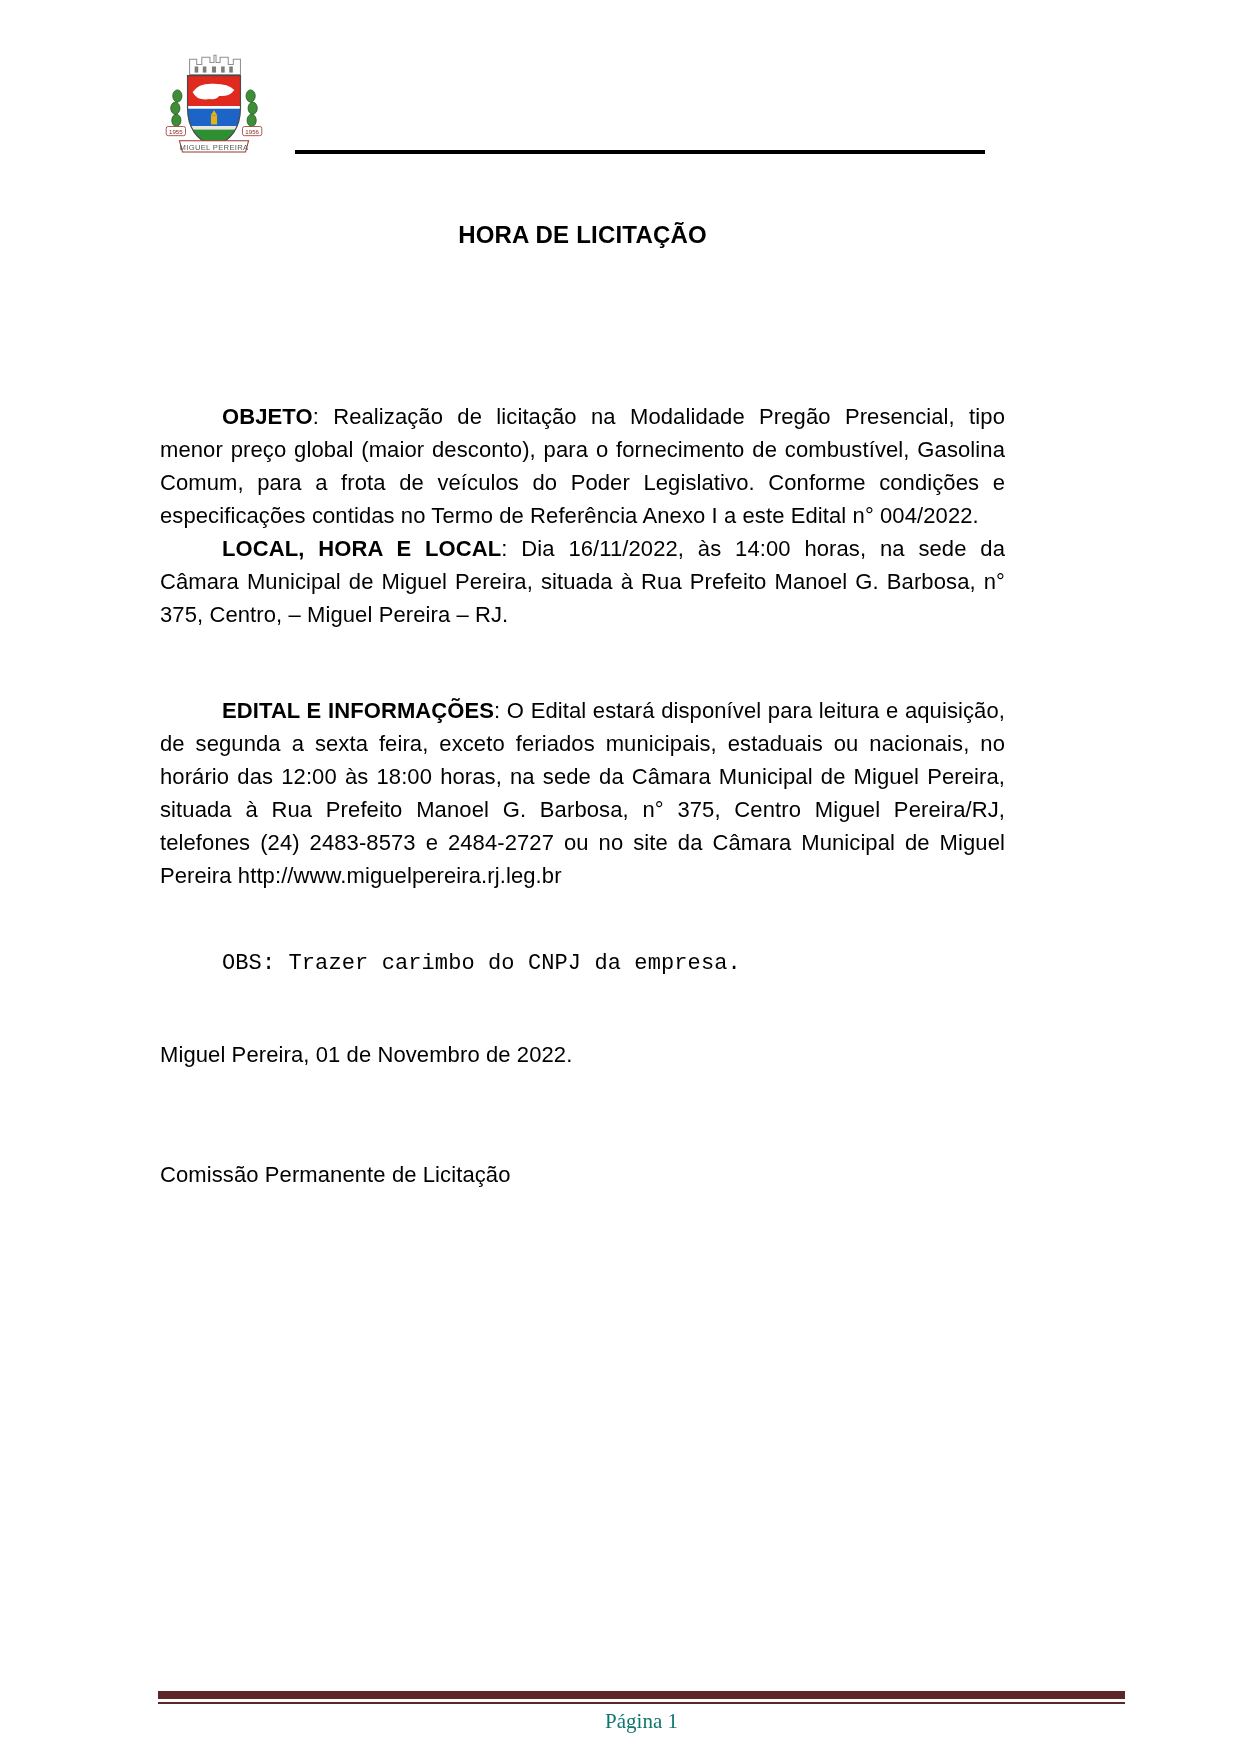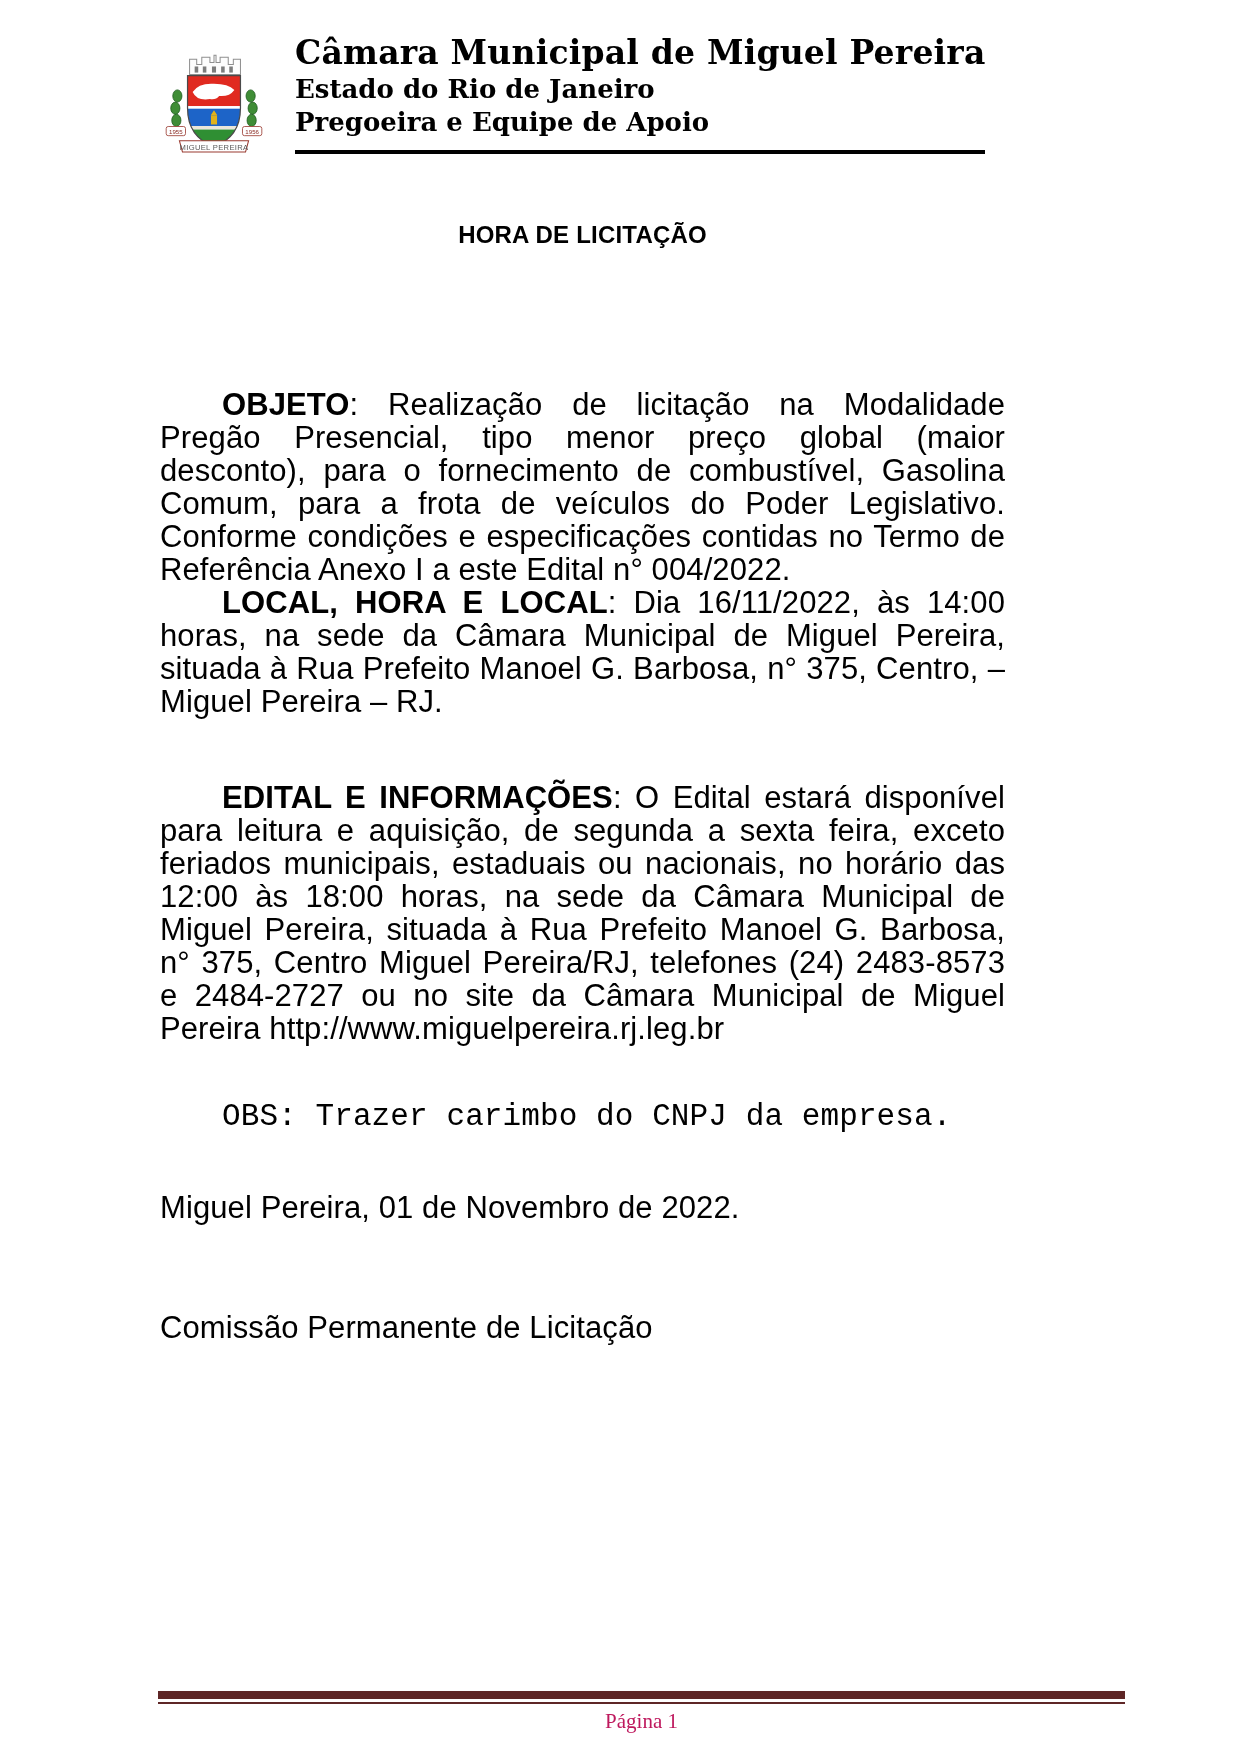--- a/index.html
+++ b/index.html
@@ -14,37 +14,37 @@
   .org-name { font-size:33px; line-height:40px; letter-spacing:0.2px; white-space:nowrap; }
   .state-line, .dept-line { font-size:26px; line-height:33px; }
   .header-rule { position:absolute; left:295px; top:150px; width:690px; height:4px; background:#000; }
   
   .title-block {
     position:absolute; left:160px; top:219px; width:845px;
     text-align:center; font-weight:700; font-size:24px; line-height:31px; letter-spacing:0.2px;
   }
   
   .doc-body {
-    position:absolute; left:160px; top:388px; width:845px;
-    font-size:31px; line-height:33px; letter-spacing:0.1px;
+    position:absolute; left:160px; top:400px; width:845px;
+    font-size:22px; line-height:33px; letter-spacing:0.1px;
   }
   .doc-body p { margin:0; text-indent:62px; text-align:justify; }
   .doc-body p strong { font-weight:700; }
   .p-edital { margin-top:63px !important; }
   .obs-line { margin-top:55px !important; text-align:left;font-family:Liberation Mono, monospace; }
   .date-line { margin-top:58px !important; text-align:right; text-indent:0 !important; }
   .signature-line { margin-top:87px !important; text-align:right; text-indent:0 !important; }
   
   .footer { position:absolute; left:158px; top:1691px; width:967px; }
   .footer-rule-thick { height:8px; }
   .footer-rule-gap { height:3px; background:#fff; }
   .footer-rule-thin { height:2px; }
   .page-number {
     margin-top:5px; text-align:center;
-    font-family:"Liberation Serif",serif; font-size:21px; color:#be185d;
+    font-family:"Liberation Serif",serif; font-size:21px; color:#0f766e;
   }
 </style>
 </head>
 <body>
 
 <div class="page">
 
   <div class="logo">
     <svg viewBox="0 0 100 114" width="102" height="116">
       <defs>
@@ -96,25 +96,20 @@
         <text x="87.5" y="93" font-size="6" text-anchor="middle" fill="#8a2a22" font-family="Liberation Sans, sans-serif">1956</text>
       </g>
 
       <g>
         <path d="M16 100 h68 l-3 11 h-62 z" fill="#ffffff" stroke="#9a3a30" stroke-width="1"></path>
         <text x="50" y="109" font-size="7.5" text-anchor="middle" fill="#5a5a5a" font-family="Liberation Sans, sans-serif" letter-spacing="0.3">MIGUEL PEREIRA</text>
       </g>
     </svg>
   </div>
 
-  <div class="letterhead-text">
-    <div class="org-name">Câmara Municipal de Miguel Pereira</div>
-    <div class="state-line">Estado do Rio de Janeiro</div>
-    <div class="dept-line">Pregoeira e Equipe de Apoio</div>
-  </div>
   <div class="header-rule"></div>
 
   <div class="title-block">
     <div>HORA DE LICITAÇÃO</div>
   </div>
 
   <div class="doc-body">
     <p><strong>OBJETO</strong><span>: Realização de licitação na Modalidade Pregão Presencial, tipo menor preço global (maior desconto), para o fornecimento de combustível, Gasolina Comum, para a frota de veículos do Poder Legislativo. Conforme condições e especificações contidas no Termo de Referência Anexo I a este Edital n° 004/2022.</span></p>
 
     <p><strong>LOCAL, HORA E LOCAL</strong><span>: Dia 16/11/2022, às 14:00 horas, na sede da Câmara Municipal de Miguel Pereira, situada à Rua Prefeito Manoel G. Barbosa, n° 375, Centro, – Miguel Pereira – RJ.</span></p>

